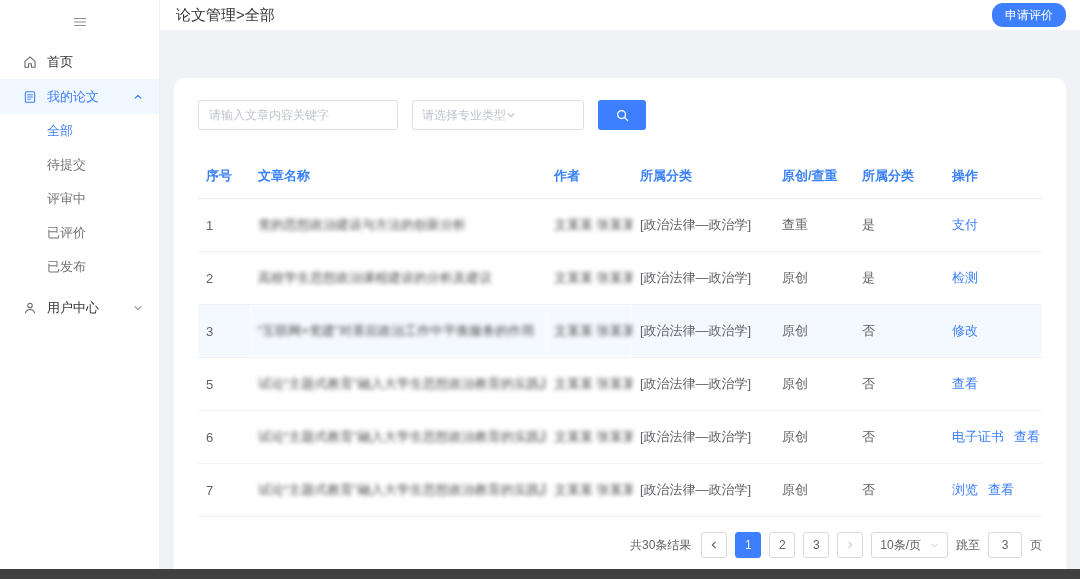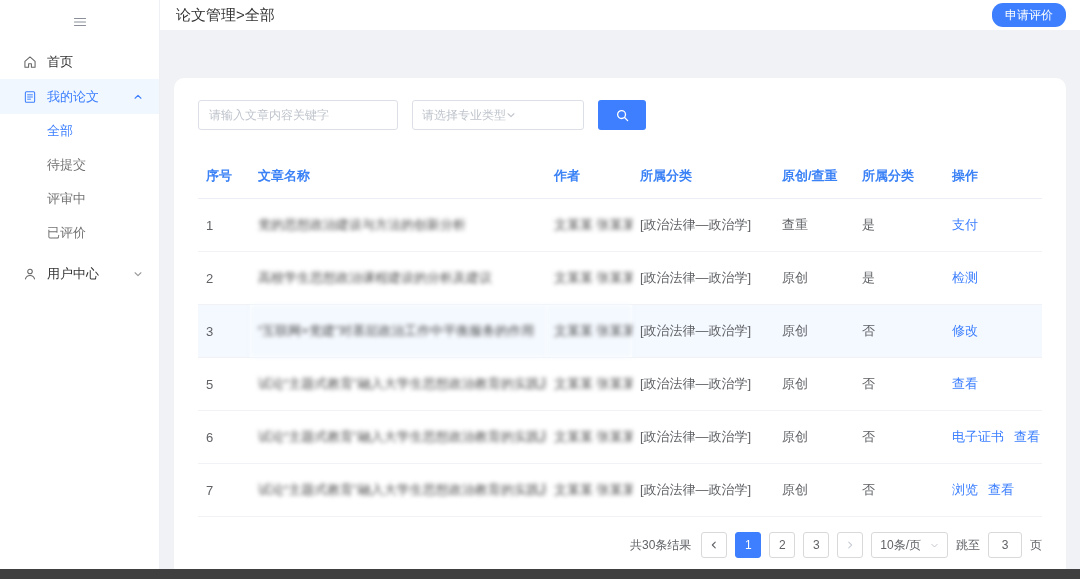--- a/index.html
+++ b/index.html
@@ -96,20 +96,23 @@
       <span>全部</span>
     </div>
     <div class="sub-item">
       <span>待提交</span>
     </div>
     <div class="sub-item">
       <span>评审中</span>
     </div>
     <div class="sub-item">
       <span>已评价</span>
+    </div>
+    <div class="sub-item">
+      <span>已发布</span>
     </div>
 
     <div class="nav-item" style="margin-top:6px;">
       <span class="ic">
         <svg class="icon" width="14" height="14" viewBox="0 0 16 16">
             <circle cx="8" cy="5.2" r="2.6" fill="none" stroke="#666" stroke-width="1.2"></circle>
             <path d="M2.8 13.6c0.7-2.6 2.8-3.9 5.2-3.9s4.5 1.3 5.2 3.9" fill="none" stroke="#666" stroke-width="1.2" stroke-linecap="round"></path>
           </svg>
       </span>
       <span>用户中心</span>

